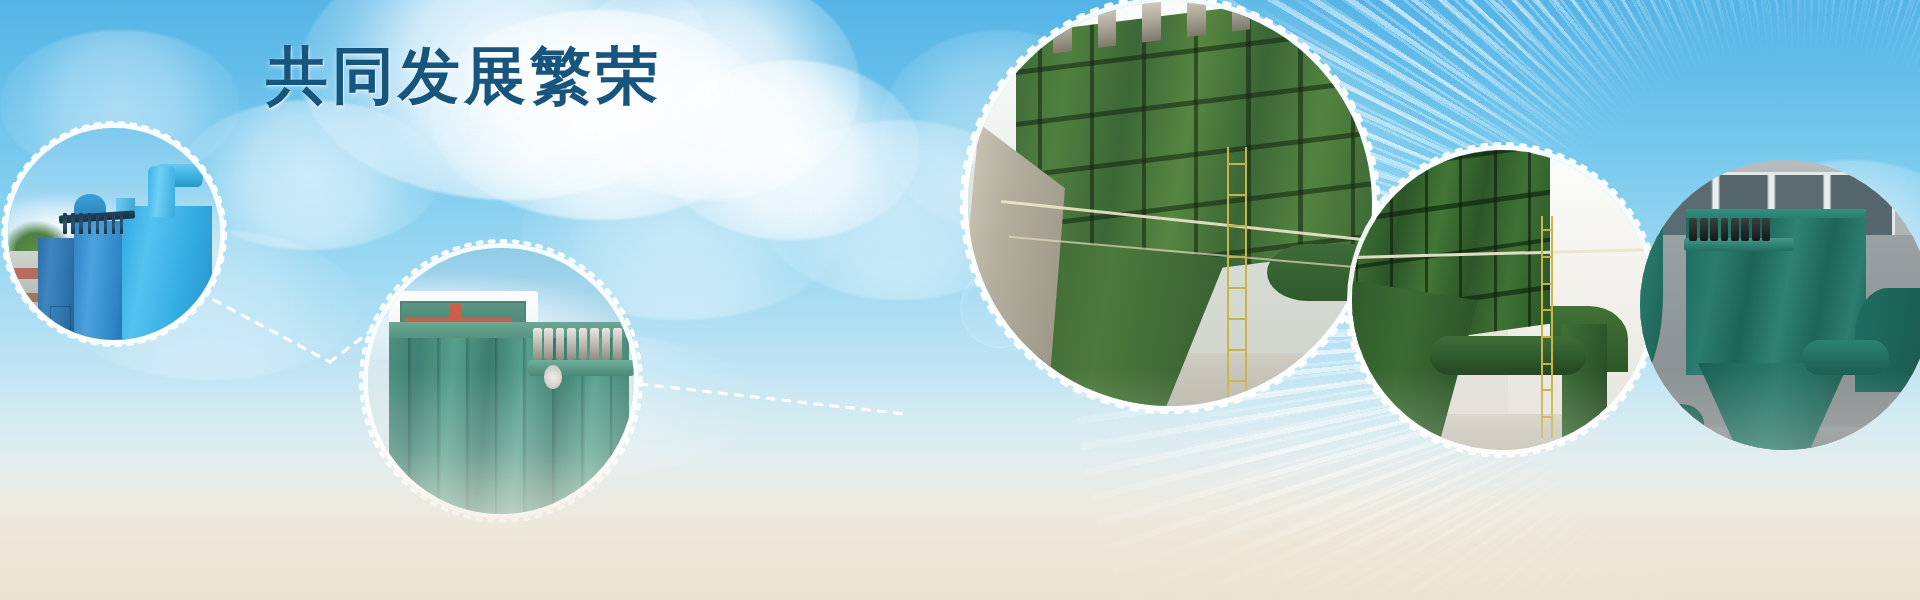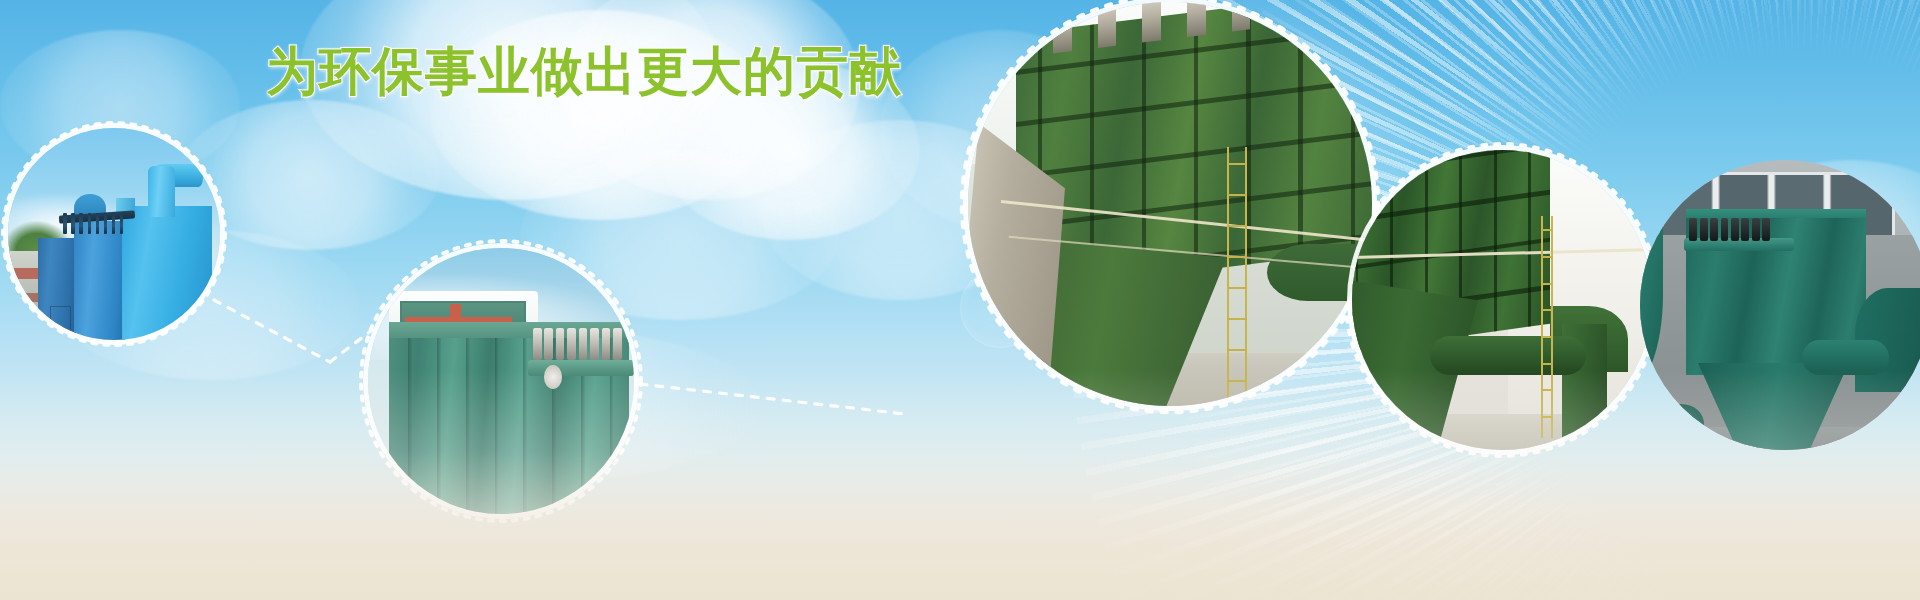--- a/index.html
+++ b/index.html
@@ -680,18 +680,18 @@
           <i style="left:60%"></i>
         <i style="left:72%"></i>
           <i style="left:84%"></i>
       </div>
       <div class="pg5-pipe-left"></div>
       <div class="pg5-fan"></div>
     </div>
   </div>
 
   <div class="text-block">
-    <h2 class="headline-2">为环保事业做出更大的贡献</h2>
+    <h1 class="headline-1">共同发展繁荣</h1>
   </div>
 
   <div class="haze"></div>
 
 </div>
 
 </body></html>

